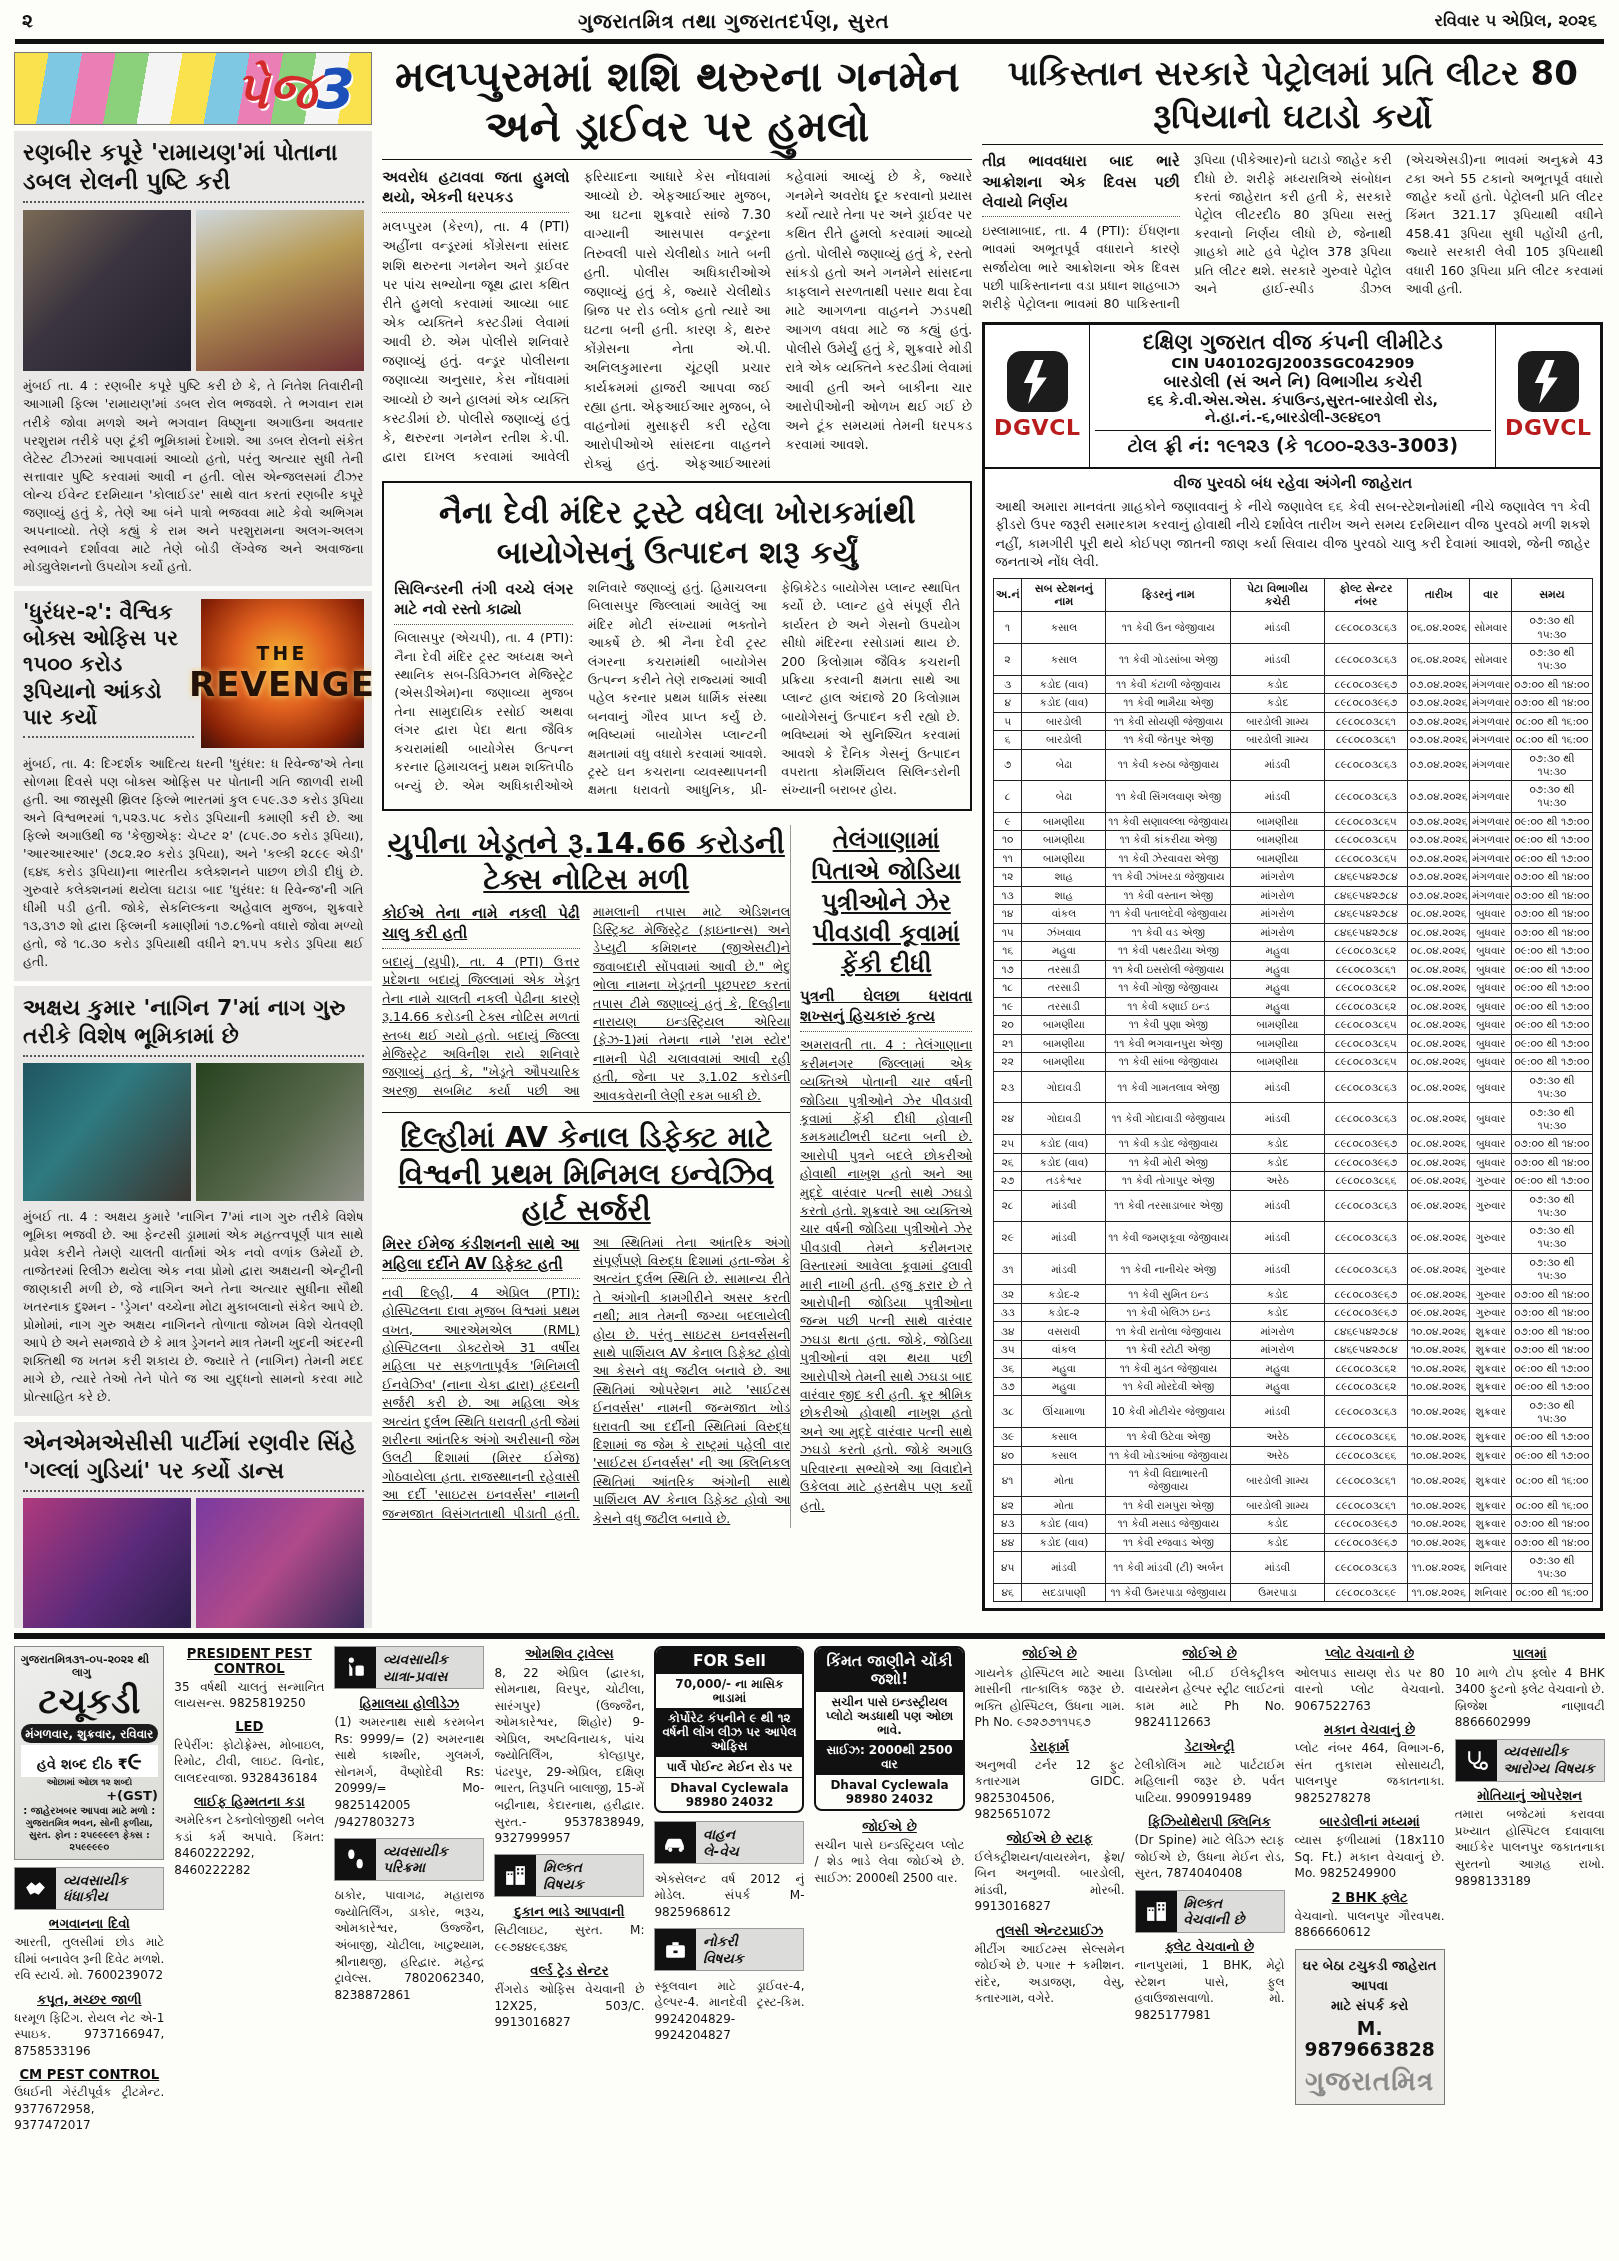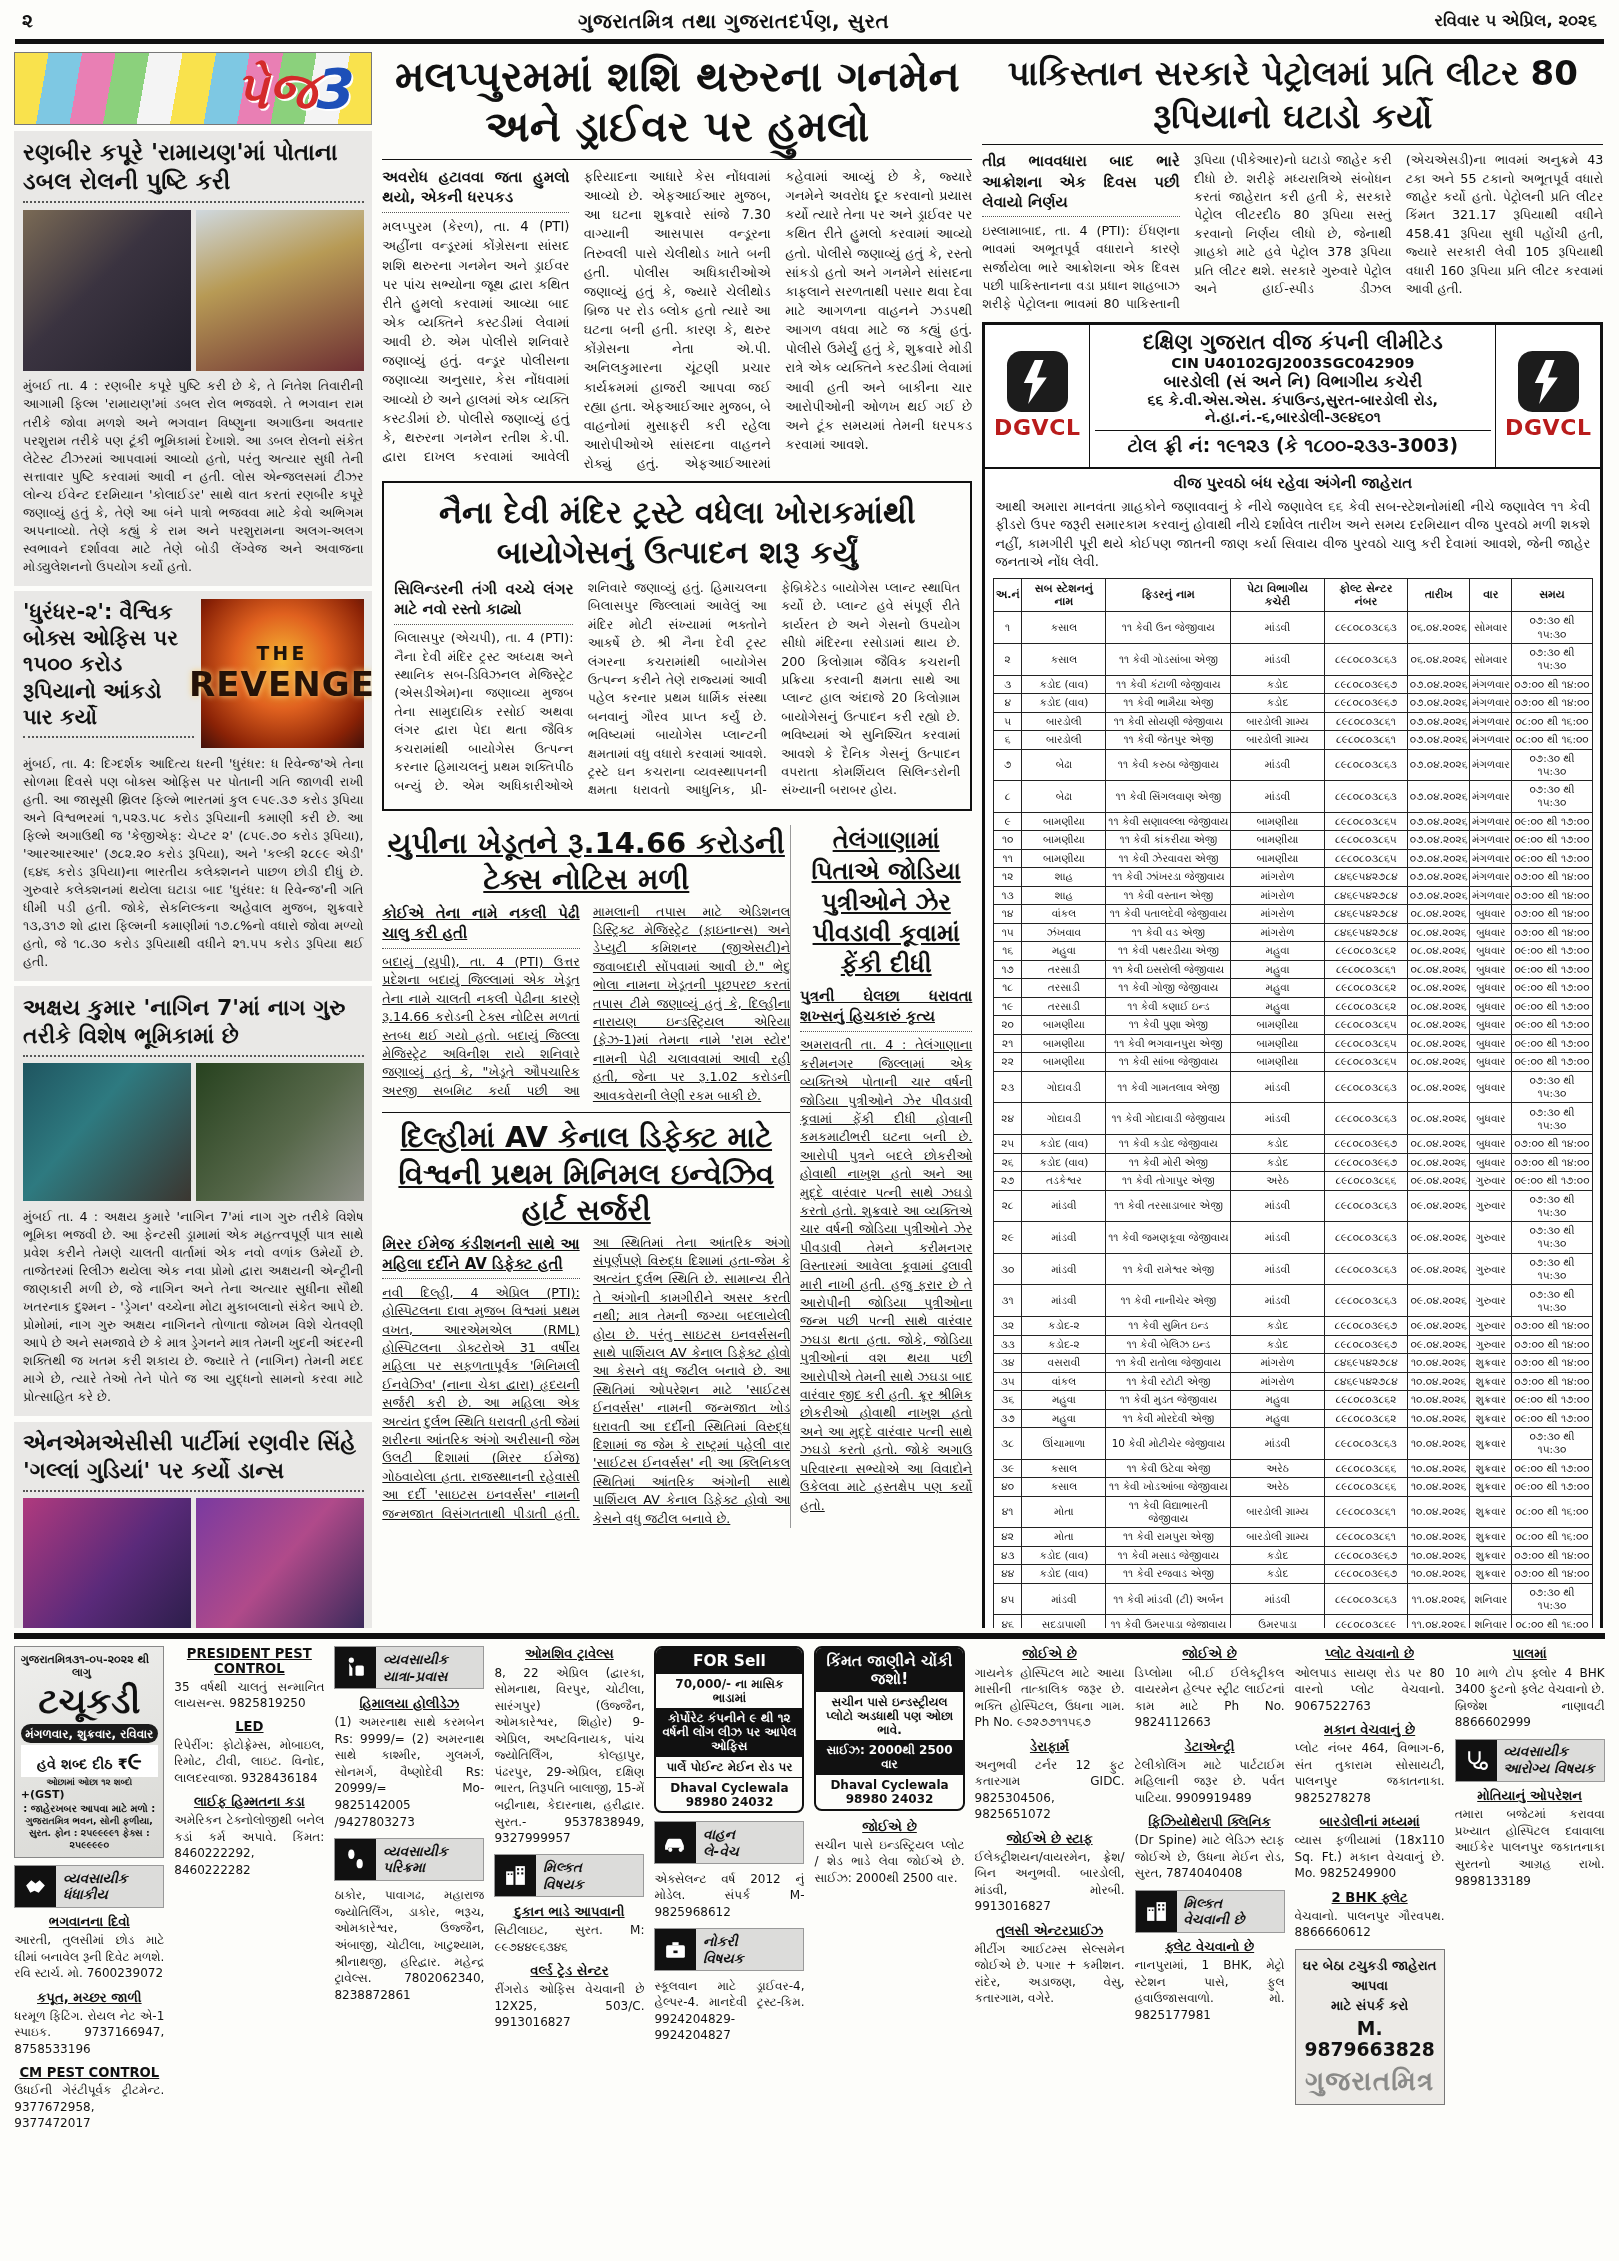--- a/index.html
+++ b/index.html
@@ -94,21 +94,21 @@
   .contactbox .cl { font-size:13.2px; font-weight:700; line-height:1.5; }
   .contactbox .cm { font-size:18.7px; font-weight:800; margin-top:2.2px; }
   .gm-logo { font-size:26.4px; font-weight:800; color:#8a8a88; text-align:center; letter-spacing:1.1px; margin-top:5.5px; }
   .tchu { border:1.7px solid #888; background:linear-gradient(160deg,#efefed 0%,#d8d8d4 100%); padding:5.5px; margin-bottom:6.6px; }
   .tchu .tr1 { display:flex; justify-content:space-between; font-size:11px; font-weight:800; }
   .tchu .big { font-size:35px; font-weight:800; text-align:center; margin:2.2px 0; }
   .tchu .days { background:#1b1b1b; color:#fff; border-radius:11px; font-size:12px; font-weight:700; text-align:center; padding:2.2px 0; margin:2.2px 0; }
   .tchu .rate { background:#fff; text-align:center; padding:2.2px 0; font-size:14.3px; font-weight:800; }
   .tchu .rate .nine { font-size:24px; }
   .tchu .min { font-size:8.8px; text-align:center; font-weight:700; }
-  .tchu .gst { font-size:11px; text-align:left; font-weight:700; }
+  .tchu .gst { font-size:13px; text-align:right; font-weight:700; }
   .tchu .meet { font-size:10px; font-weight:700; text-align:center; margin-top:2.2px; }
   .tchu .addr { font-size:9.4px; font-weight:700; text-align:center; }
   .foot-note { text-align:center; font-size:11.6px; font-style:italic; padding:5.5px 16.5px 0 16.5px; }
 </style>
 </head>
 <body>
 
 <div class="page">
 
   <div class="hdr">
@@ -541,30 +541,20 @@
                 <td>માંડવી</td>
                 <td>૮૯૮૦૮૦૩૮૬૩</td>
                 <td>૦૯.૦૪.૨૦૨૬</td>
                 <td>ગુરુવાર</td>
                 <td>૦૭:૩૦ થી ૧૫:૩૦</td>
               </tr>
               <tr>
                 <td>૨૯</td>
                 <td>માંડવી</td>
                 <td>૧૧ કેવી જમણકૂવા જેજીવાય</td>
-                <td>માંડવી</td>
-                <td>૮૯૮૦૮૦૩૮૬૩</td>
-                <td>૦૯.૦૪.૨૦૨૬</td>
-                <td>ગુરુવાર</td>
-                <td>૦૭:૩૦ થી ૧૫:૩૦</td>
-              </tr>
-              <tr>
-                <td>૩૦</td>
-                <td>માંડવી</td>
-                <td>૧૧ કેવી રામેશ્વર એજી</td>
                 <td>માંડવી</td>
                 <td>૮૯૮૦૮૦૩૮૬૩</td>
                 <td>૦૯.૦૪.૨૦૨૬</td>
                 <td>ગુરુવાર</td>
                 <td>૦૭:૩૦ થી ૧૫:૩૦</td>
               </tr>
               <tr>
                 <td>૩૧</td>
                 <td>માંડવી</td>
                 <td>૧૧ કેવી નાનીચેર એજી</td>

